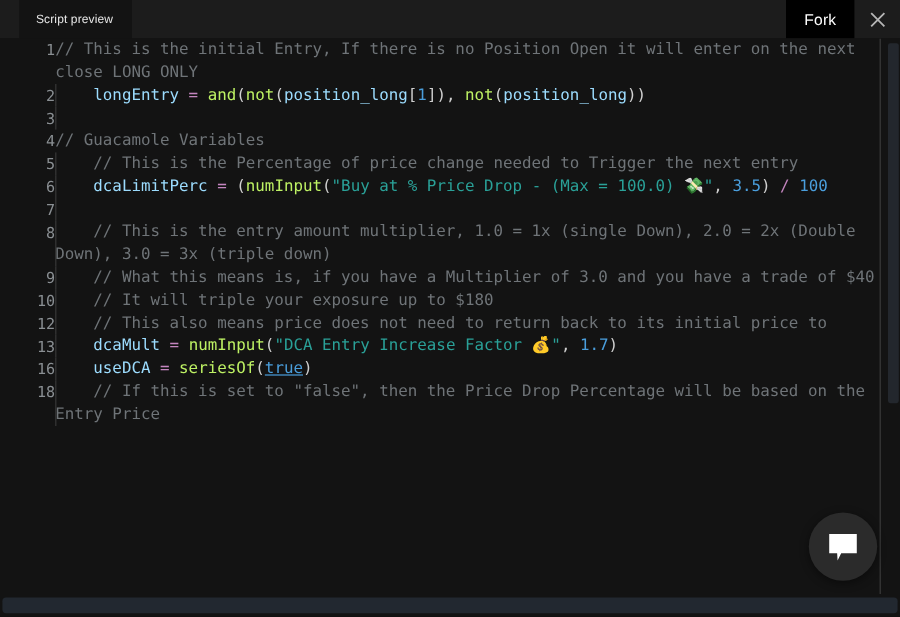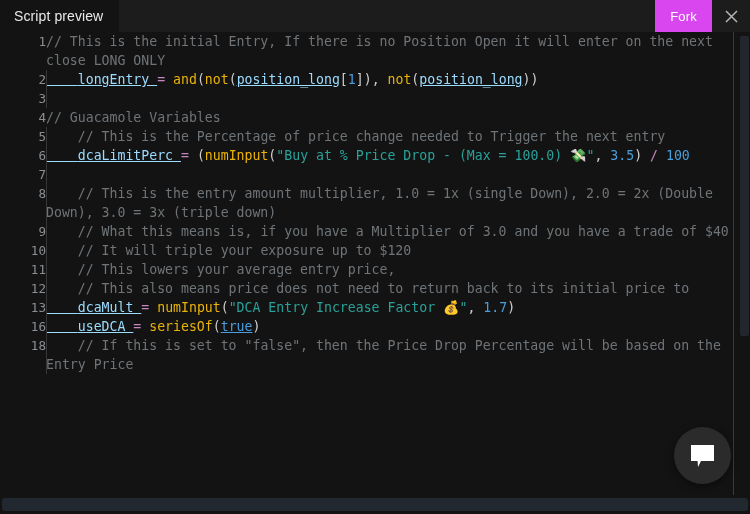--- a/index.html
+++ b/index.html
@@ -19,30 +19,31 @@
   .header {
     position: relative;
     height: 32px;
     background: #1c1c1c;
     display: flex;
     align-items: stretch;
   }
   .tab-active {
     background: #131313;
     color: #e8e8e8;
-    font-size: 14px;
+    font-size: 10px;
     display: flex;
     align-items: center;
     padding: 0 16px 0 14px;
     letter-spacing: .1px;
     white-space: nowrap;
+    margin-left: 16px;
   }
   .header-spacer { flex: 1 1 auto; }
   .fork-btn {
-    background: #d946ef;
+    background: #000000;
     color: #ffffff;
     font-size: 13px;
     display: flex;
     align-items: center;
     padding: 0 15px;
     letter-spacing: .2px;
     cursor: pointer;
   }
   .close-btn {
     width: 38px;
@@ -96,22 +97,22 @@
     content: "";
     position: absolute;
     left: 0px;
     top: 0;
     bottom: 0;
     border-left: 1px solid #373737;
   }
 
   
   .cm  { color: #6f7478; }          
-  .var { color: #9cdcfe; text-decoration: underline; }          
-  .fn  { color: #eab308; }          
+  .var { color: #9cdcfe; }          
+  .fn  { color: #bef264; }          
   .op  { color: #c586c0; }          
   .pn  { color: #cfcfcf; }          
   .st  { color: #2aa198; }          
   .nu  { color: #4a9edc; }          
   .kw  { color: #4a9edc; text-decoration: underline; }          
   .em  { font-family: "DejaVu Sans", sans-serif; }
 
   
   .col-rule {
     position: absolute;
@@ -231,25 +232,21 @@
           <tr class="has-guide">
             <td class="ln">8</td>
             <td class="src"><span class="cm">    // This is the entry amount multiplier, 1.0 = 1x (single Down), 2.0 = 2x (Double Down), 3.0 = 3x (triple down)</span></td>
           </tr>
           <tr class="has-guide">
             <td class="ln">9</td>
             <td class="src"><span class="cm">    // What this means is, if you have a Multiplier of 3.0 and you have a trade of $40</span></td>
           </tr>
           <tr class="has-guide">
             <td class="ln">10</td>
-            <td class="src"><span class="cm">    // It will triple your exposure up to $120</span></td>
-          </tr>
-          <tr class="has-guide">
-            <td class="ln">11</td>
-            <td class="src"><span class="cm">    // This lowers your average entry price,</span></td>
+            <td class="src"><span class="cm">    // It will triple your exposure up to $180</span></td>
           </tr>
           <tr class="has-guide">
             <td class="ln">12</td>
             <td class="src"><span class="cm">    // This also means price does not need to return back to its initial price to</span></td>
           </tr>
           <tr class="has-guide">
             <td class="ln">13</td>
             <td class="src"><span class="var">    dcaMult </span><span class="op">= </span><span class="fn">numInput</span><span class="pn">(</span><span class="st">"DCA Entry Increase Factor </span><span class="em">💰</span><span class="st">"</span><span class="pn">, </span><span class="nu">1.7</span><span class="pn">)</span></td>
           </tr>
           <tr class="has-guide">

